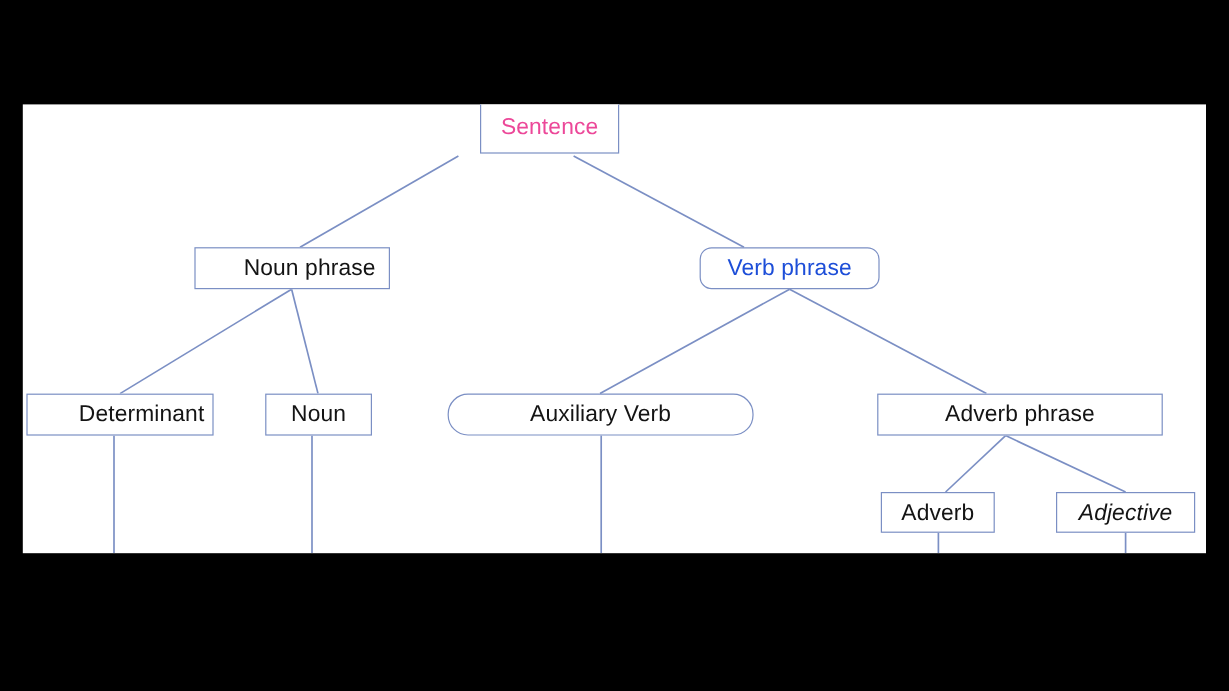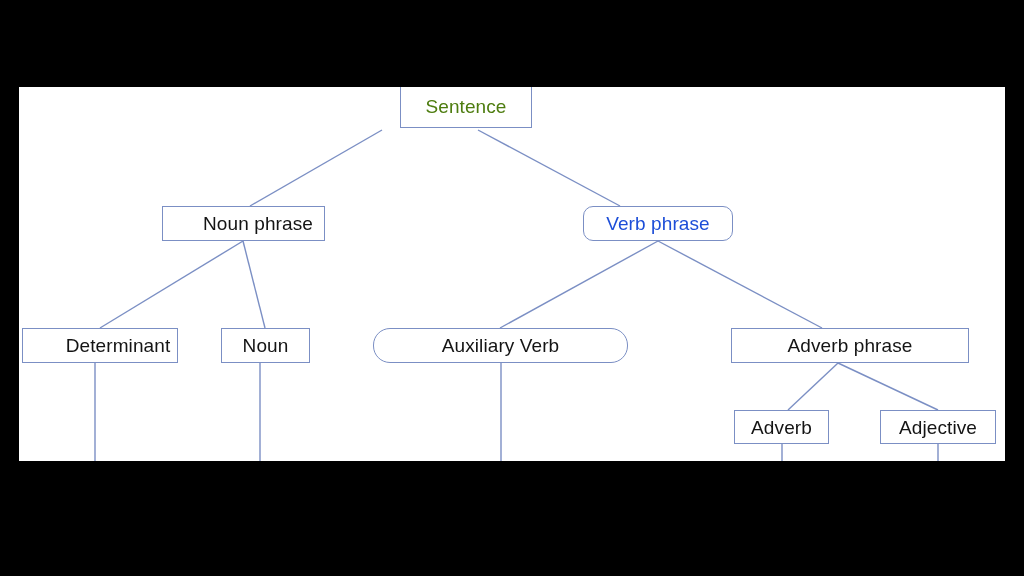--- a/index.html
+++ b/index.html
@@ -79,21 +79,21 @@
       <g id="stem-group">
           <line x1="76" y1="276" x2="76" y2="374" stroke="#7b8fc4" stroke-width="1.4"></line>
           <line x1="241" y1="276" x2="241" y2="374" stroke="#7b8fc4" stroke-width="1.4"></line>
           <line x1="482" y1="276" x2="482" y2="374" stroke="#7b8fc4" stroke-width="1.4"></line>
           <line x1="763" y1="357" x2="763" y2="374" stroke="#7b8fc4" stroke-width="1.4"></line>
           <line x1="919" y1="357" x2="919" y2="374" stroke="#7b8fc4" stroke-width="1.4"></line>
         </g>
     </svg>
 
     <div id="nodes-layer">
-        <div class="node" style="left: 381px; top: -3px; width: 132px; height: 44px; border-color: rgb(123, 143, 196); color: #4d7c0f;">
+        <div class="node" style="left: 381px; top: -3px; width: 116px; height: 44px; border-color: rgb(123, 143, 196); color: #ec4899;">
           <span class="node-label">Sentence</span>
         </div>
         <div class="node" style="left: 143px; top: 119px; width: 163px; height: 35px; border-color: rgb(123, 143, 196); color: rgb(20, 20, 20); padding-left: 29px;">
           <span class="node-label">Noun phrase</span>
         </div>
         <div class="node" style="left: 564px; top: 119px; width: 150px; height: 35px; border-color: rgb(123, 143, 196); color: #1d4ed8; border-radius: 10px;">
           <span class="node-label">Verb phrase</span>
         </div>
         <div class="node" style="left: 3px; top: 241px; width: 156px; height: 35px; border-color: rgb(123, 143, 196); color: rgb(20, 20, 20); padding-left: 36px;">
           <span class="node-label">Determinant</span>
@@ -103,19 +103,19 @@
         </div>
         <div class="node" style="left: 354px; top: 241px; width: 255px; height: 35px; border-color: rgb(123, 143, 196); color: rgb(20, 20, 20); border-radius: 17px;">
           <span class="node-label">Auxiliary Verb</span>
         </div>
         <div class="node" style="left: 684px; top: 241px; width: 238px; height: 35px; border-color: rgb(123, 143, 196); color: rgb(20, 20, 20); margin-left: 28px;">
           <span class="node-label">Adverb phrase</span>
         </div>
         <div class="node" style="left: 715px; top: 323px; width: 95px; height: 34px; border-color: rgb(123, 143, 196); color: rgb(20, 20, 20);">
           <span class="node-label">Adverb</span>
         </div>
-        <div class="node" style="left: 861px; top: 323px; width: 116px; height: 34px; border-color: rgb(123, 143, 196); color: rgb(20, 20, 20);">
+        <div class="node" style="left: 861px; top: 323px; width: 116px; height: 34px; border-color: rgb(123, 143, 196); color: rgb(20, 20, 20); font-style: italic;">
           <span class="node-label">Adjective</span>
         </div>
       </div>
 
   </div>
 </div>
 
 </body></html>

